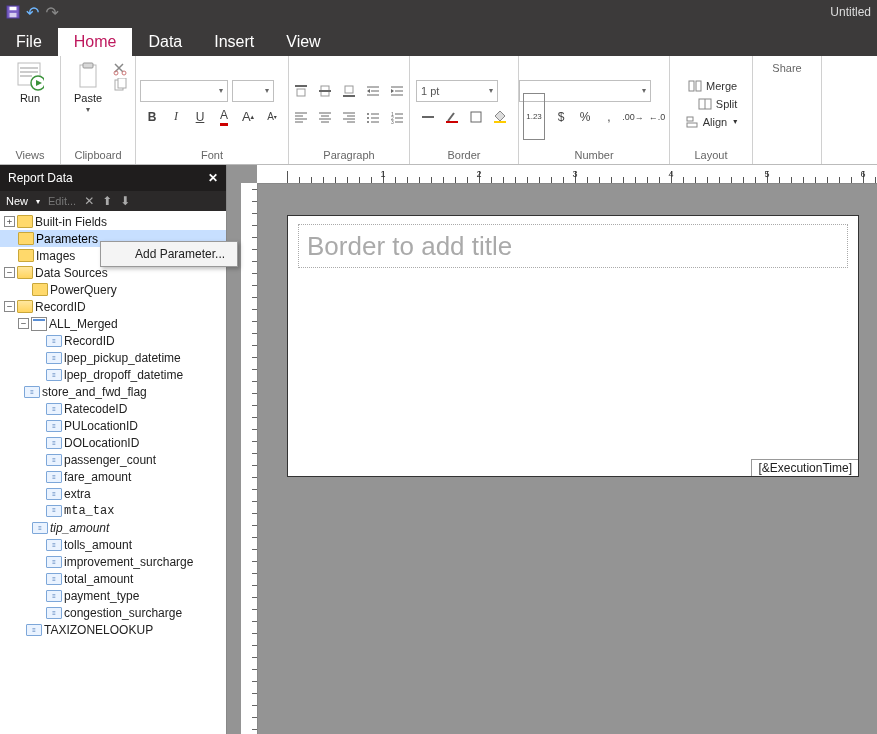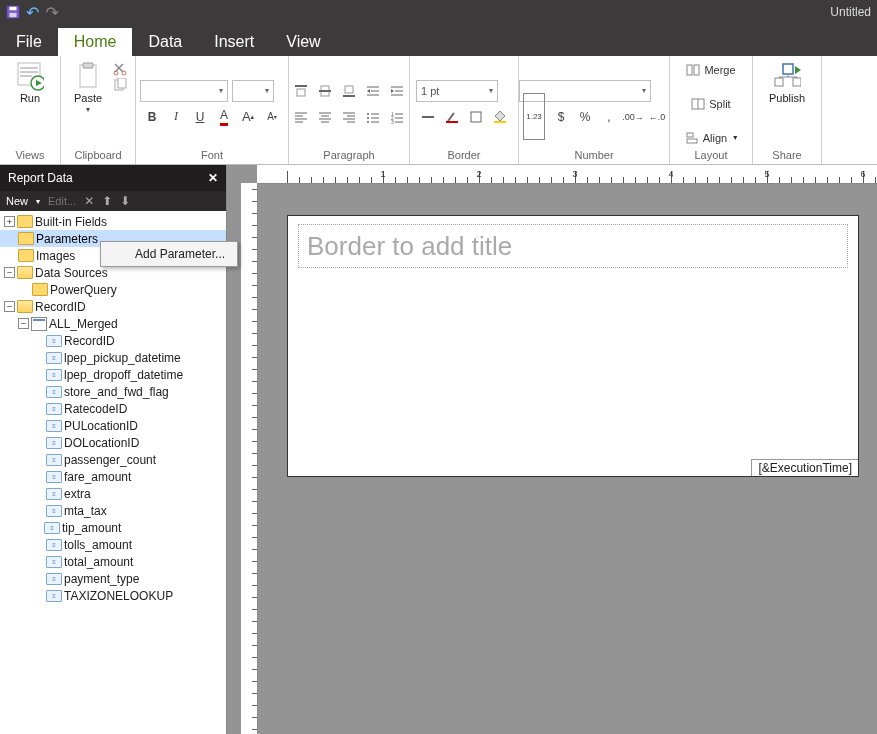--- a/index.html
+++ b/index.html
@@ -6,21 +6,21 @@
 
 
 .titlebar{height:24px;background:#3c3a3a;display:flex;align-items:center;padding:0 6px}
 .titlebar .qat{display:flex;gap:6px;align-items:center}
 .titlebar .qat span{color:#bfbfbf;font-size:14px}
 .titlebar .title{margin-left:auto;color:#ddd;font-size:12px}
 
 
 .tabs{height:28px;background:#3c3a3a;display:flex;align-items:stretch;padding-top:4px}
 .tab{padding:0 16px;display:flex;align-items:center;color:#fff;cursor:pointer;font-size:16px}
-.tab.active{background:#fff;color:#4d7c0f}
+.tab.active{background:#fff;color:#be185d}
 
 
 .ribbon{height:108px;background:#fff;border-bottom:1px solid #bbb;display:flex}
 .group{border-right:1px solid #d0d0d0;display:flex;flex-direction:column;align-items:center;padding:4px 6px 0 6px}
 .group-body{flex:1;display:flex;align-items:flex-start;justify-content:center;gap:4px}
 .group-label{font-size:11px;color:#666;padding:2px 0 3px 0}
 .bigbtn{display:flex;flex-direction:column;align-items:center;justify-content:flex-start;width:42px;padding-top:2px;gap:2px;cursor:pointer}
 .bigbtn .ico{width:28px;height:28px;display:flex;align-items:center;justify-content:center;position:relative}
 .bigbtn .lbl{font-size:11px;color:#222}
 .drop-caret{font-size:8px;color:#555;margin-top:-1px}
@@ -298,21 +298,21 @@
         <div class="smallbtn">%</div>
         <div class="smallbtn">,</div>
         <div class="smallbtn" style="font-size:9px">.00→</div>
         <div class="smallbtn" style="font-size:9px">←.0</div>
       </div>
     </div>
     <div class="group-label">Number</div>
   </div>
 
   <div class="group" style="width:70px">
-    <div class="group-body stack" style="gap:16px;align-items:center">
+    <div class="group-body stack" style="gap:0;align-items:flex-end">
       <div class="sidebtn">
           <span class="ic">
             <svg width="14" height="14">
               <rect x="1" y="2" width="5" height="10" fill="none" stroke="#888"></rect>
               <rect x="8" y="2" width="5" height="10" fill="none" stroke="#888"></rect>
             </svg>
           </span>
           <span>Merge</span>
         </div>
       <div class="sidebtn">
@@ -332,34 +332,20 @@
             </svg>
           </span>
           <span>Align</span>
           <span style="font-size:8px;margin-left:2px">▾</span>
         </div>
     </div>
     <div class="group-label">Layout</div>
   </div>
 
   <div class="group" style="width:56px">
-    <div class="group-body">
-      <div class="bigbtn">
-        <div class="ico">
-          <svg width="30" height="28">
-              <rect x="10" y="2" width="10" height="10" fill="none" stroke="#3d74b5" stroke-width="1.5"></rect>
-              <rect x="2" y="16" width="8" height="8" fill="none" stroke="#888"></rect>
-              <rect x="20" y="16" width="8" height="8" fill="none" stroke="#888"></rect>
-              <path d="M15 12 v3 M15 15 h-9 v1 M15 15 h9 v1" stroke="#888" fill="none"></path>
-              <polygon points="22,4 28,8 22,12" fill="#3a923a"></polygon>
-            </svg>
-        </div>
-        <div class="lbl">Publish</div>
-      </div>
-    </div>
     <div class="group-label">Share</div>
   </div>
 
 </div>
 
 <div class="workspace">
 
   <div class="rd-panel">
     <div class="rd-header">
       <span>Report Data</span>
@@ -432,21 +418,21 @@
               <span class="field-ico">≡</span>
             </span>
             <span>lpep_pickup_datetime</span>
           </div>
           <div class="titem" style="padding-left: 46px;">
             <span class="tico">
               <span class="field-ico">≡</span>
             </span>
             <span>lpep_dropoff_datetime</span>
           </div>
-          <div class="titem" style="padding-left: 46px;">
+          <div class="titem" style="padding-left: 24px;">
             <span class="tico">
               <span class="field-ico">≡</span>
             </span>
             <span>store_and_fwd_flag</span>
           </div>
           <div class="titem" style="padding-left: 46px;">
             <span class="tico">
               <span class="field-ico">≡</span>
             </span>
             <span>RatecodeID</span>
@@ -474,51 +460,63 @@
               <span class="field-ico">≡</span>
             </span>
             <span>fare_amount</span>
           </div>
           <div class="titem" style="padding-left: 46px;">
             <span class="tico">
               <span class="field-ico">≡</span>
             </span>
             <span>extra</span>
           </div>
-          <div class="titem" style="padding-left: 46px;">
+          <div class="titem" style="padding-left: 46px; font-family: Liberation Mono, monospace;">
             <span class="tico">
               <span class="field-ico">≡</span>
             </span>
             <span>mta_tax</span>
           </div>
-          <div class="titem" style="padding-left: 44px;">
+          <div class="titem" style="padding-left: 32px; font-style: italic;">
             <span class="tico">
               <span class="field-ico">≡</span>
             </span>
             <span>tip_amount</span>
           </div>
           <div class="titem" style="padding-left: 46px;">
             <span class="tico">
               <span class="field-ico">≡</span>
             </span>
             <span>tolls_amount</span>
           </div>
           <div class="titem" style="padding-left: 46px;">
             <span class="tico">
               <span class="field-ico">≡</span>
             </span>
+            <span>improvement_surcharge</span>
+          </div>
+          <div class="titem" style="padding-left: 46px;">
+            <span class="tico">
+              <span class="field-ico">≡</span>
+            </span>
             <span>total_amount</span>
           </div>
           <div class="titem" style="padding-left: 46px;">
             <span class="tico">
               <span class="field-ico">≡</span>
             </span>
             <span>payment_type</span>
           </div>
           <div class="titem" style="padding-left: 46px;">
+            <span class="tico">
+              <span class="field-ico">≡</span>
+            </span>
+            <span>congestion_surcharge</span>
+          </div>
+          <div class="titem" style="padding-left: 26px;">
             <span class="tico">
               <span class="field-ico">≡</span>
             </span>
             <span>TAXIZONELOOKUP</span>
           </div>
         </div>
     </div>
   </div>
 
   <div class="surface-wrap">

